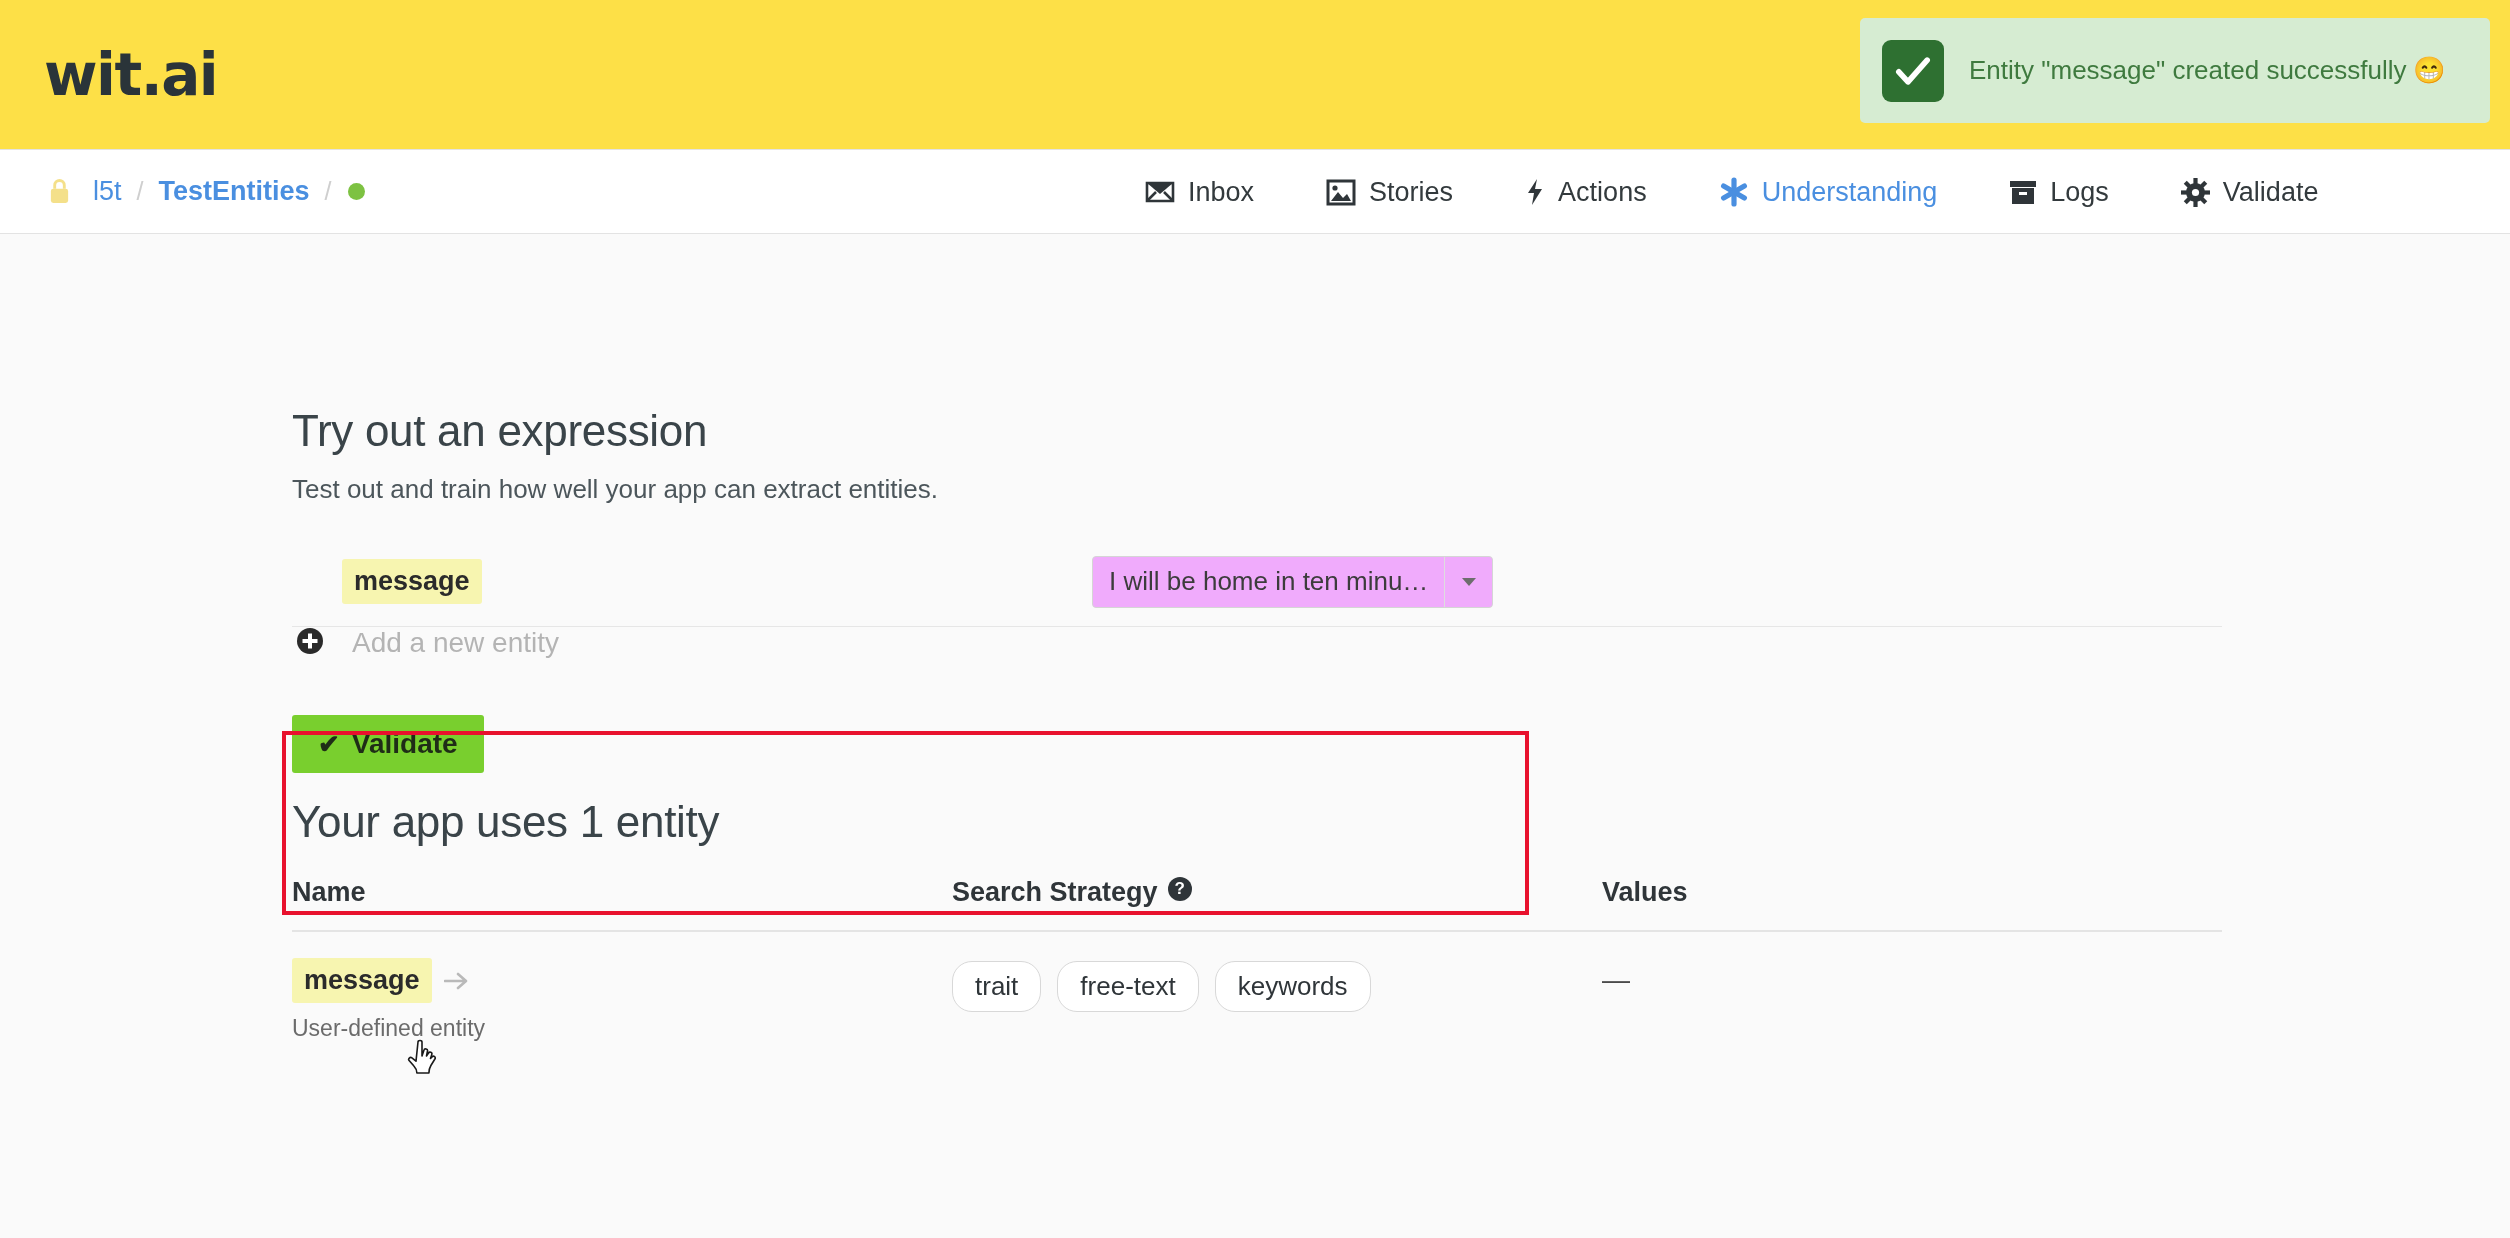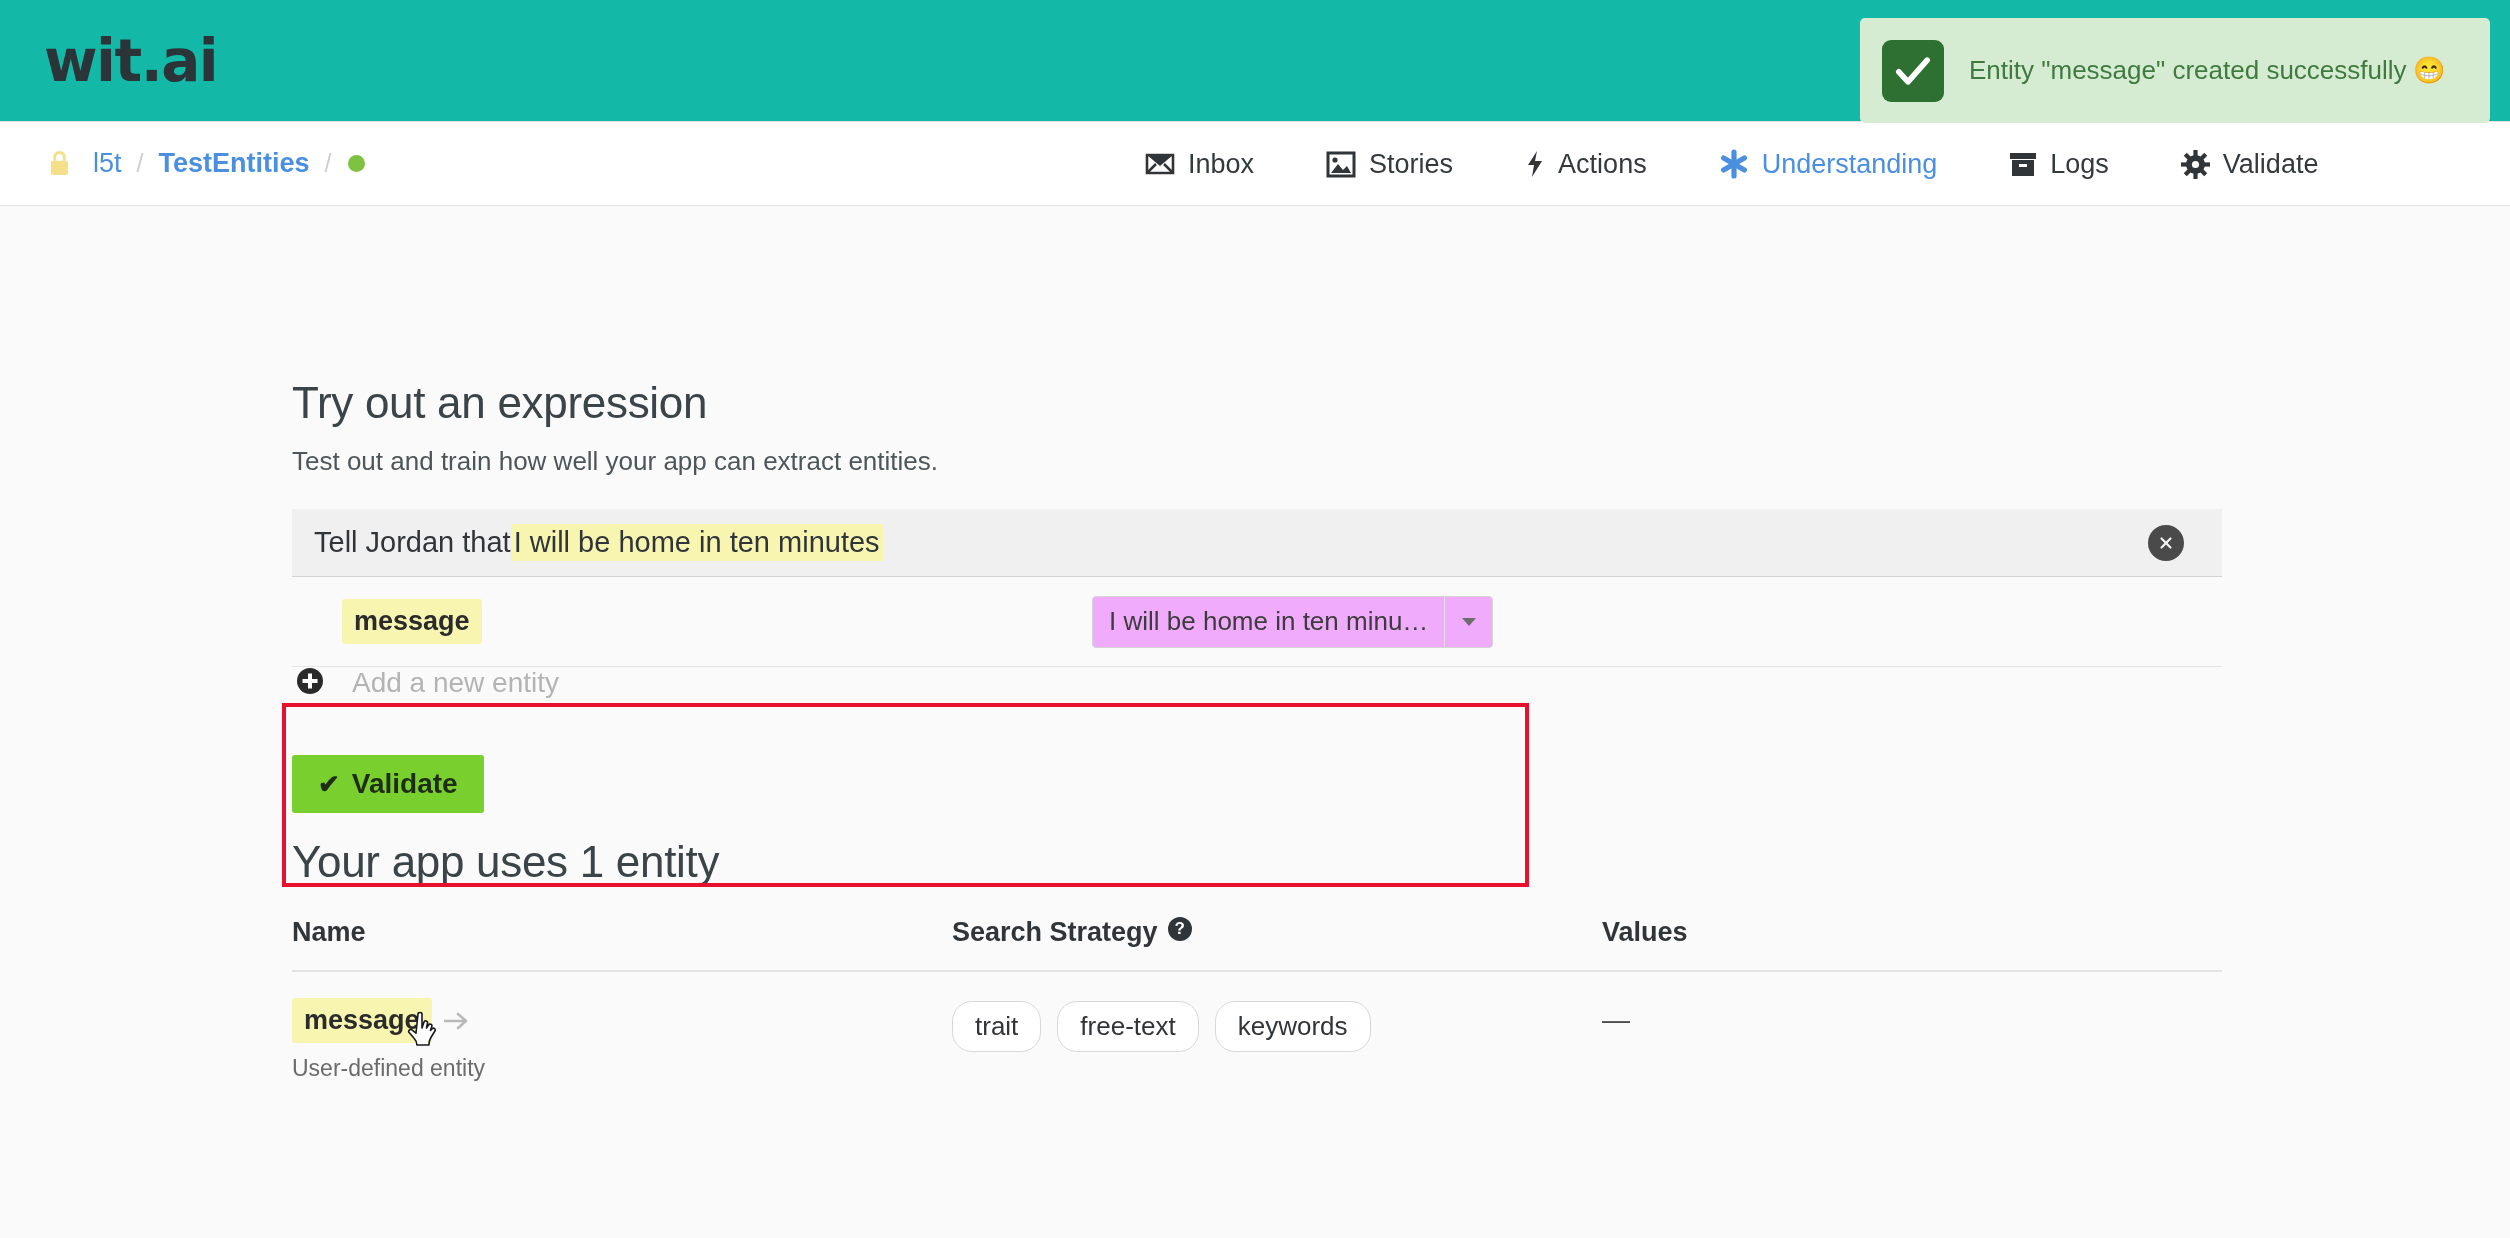--- a/index.html
+++ b/index.html
@@ -7,22 +7,22 @@
     width: 2510px;
     height: 1238px;
     background: #fafafa;
     font-family: "Liberation Sans", sans-serif;
     overflow: hidden;
   }
 
   
   .topbar {
     position: relative;
-    height: 122px;
-    background: #14b8a6;
+    height: 150px;
+    background: #fde047;
     border-bottom: 1px solid #e3e3e3;
     display: flex;
     align-items: center;
   }
   .logo {
     margin-left: 44px;
     font-size: 58px;
     font-weight: bold;
     letter-spacing: -1.5px;
     color: #2a3439;
@@ -415,30 +415,20 @@
   </div>
 </div>
 
 <div class="page">
   <div class="content">
 
     <h1 class="h1">Try out an expression</h1>
     <div class="sub">Test out and train how well your app can extract entities.</div>
 
     <div class="expr-wrap">
-      <div class="expr-input">
-        <span>Tell Jordan that </span>
-          <span class="hl">I will be home in ten minutes</span>
-        <span class="clear-btn">
-          <svg viewBox="0 0 20 20" stroke="#f2f2f2" stroke-width="2.4" stroke-linecap="round">
-              <line x1="5" y1="5" x2="15" y2="15"></line>
-              <line x1="15" y1="5" x2="5" y2="15"></line>
-            </svg>
-        </span>
-      </div>
 
       <div class="entity-row">
         <span class="etag">message</span>
         <span class="evalue">
           <span class="evalue-txt">I will be home in ten minu…</span>
           <span class="evalue-arrow">
             <svg viewBox="0 0 16 10">
                 <polygon points="1,1 15,1 8,9" fill="#6d6d6d"></polygon>
               </svg>
           </span>

